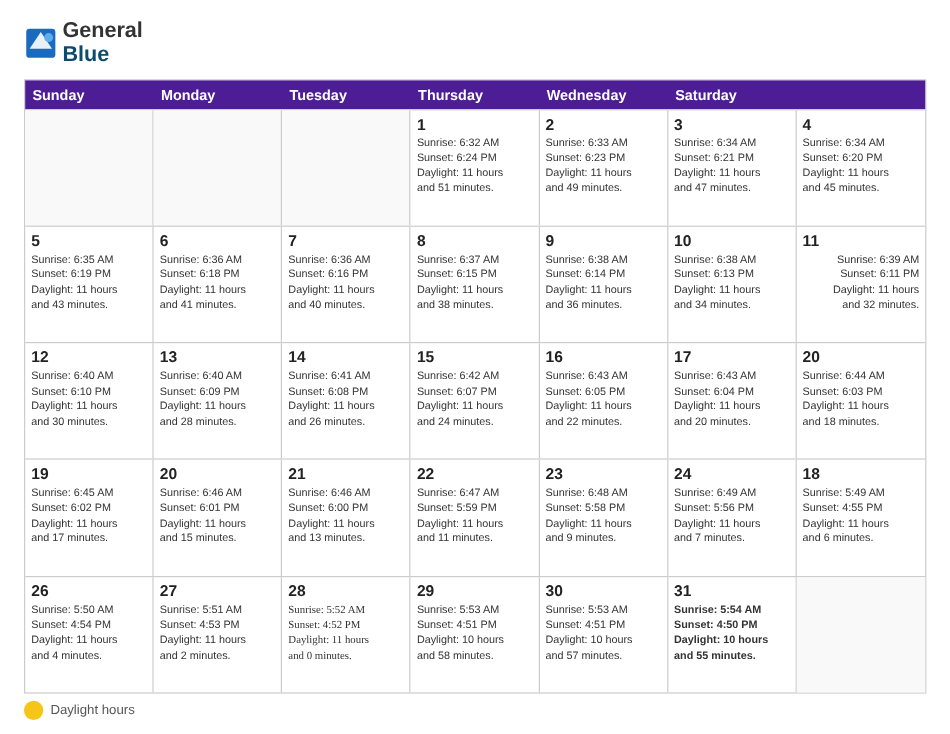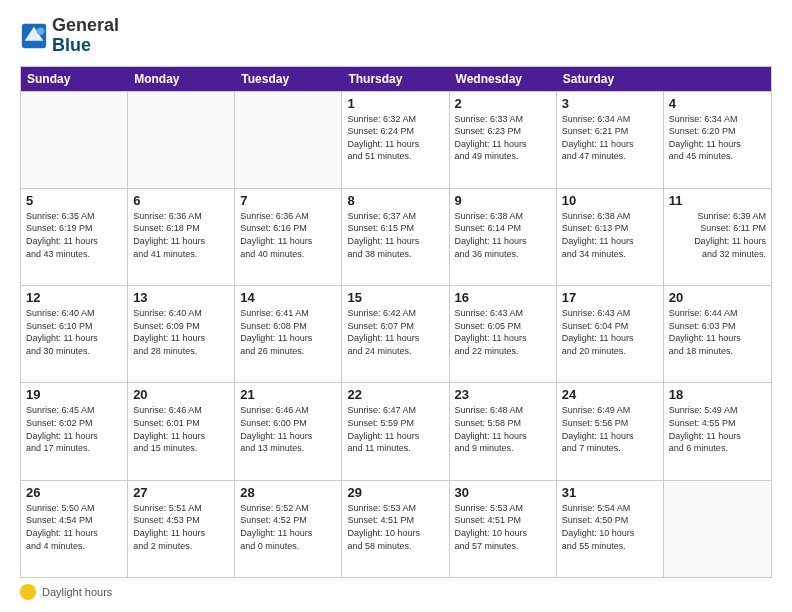--- a/index.html
+++ b/index.html
@@ -346,42 +346,42 @@
           </div>
           <div class="cal-cell">
             <div class="day-number">27</div>
             <div class="day-info" style="white-space: pre-line;">Sunrise: 5:51 AM
 Sunset: 4:53 PM
 Daylight: 11 hours
 and 2 minutes.</div>
           </div>
           <div class="cal-cell">
             <div class="day-number">28</div>
-            <div class="day-info" style="white-space: pre-line;">Sunrise: 5:52 AM
+            <div class="day-info" style="white-space: pre-line; font-family: Liberation Serif, serif;">Sunrise: 5:52 AM
 Sunset: 4:52 PM
 Daylight: 11 hours
 and 0 minutes.</div>
           </div>
           <div class="cal-cell">
             <div class="day-number">29</div>
             <div class="day-info" style="white-space: pre-line;">Sunrise: 5:53 AM
 Sunset: 4:51 PM
 Daylight: 10 hours
 and 58 minutes.</div>
           </div>
           <div class="cal-cell">
             <div class="day-number">30</div>
             <div class="day-info" style="white-space: pre-line;">Sunrise: 5:53 AM
 Sunset: 4:51 PM
 Daylight: 10 hours
 and 57 minutes.</div>
           </div>
           <div class="cal-cell">
             <div class="day-number">31</div>
-            <div class="day-info" style="white-space: pre-line;">Sunrise: 5:54 AM
+            <div class="day-info" style="white-space: pre-line; font-weight: bold;">Sunrise: 5:54 AM
 Sunset: 4:50 PM
 Daylight: 10 hours
 and 55 minutes.</div>
           </div>
           <div class="cal-cell empty"></div>
         </div>
       </div>
   </div>
 
   <div class="footer-note">

